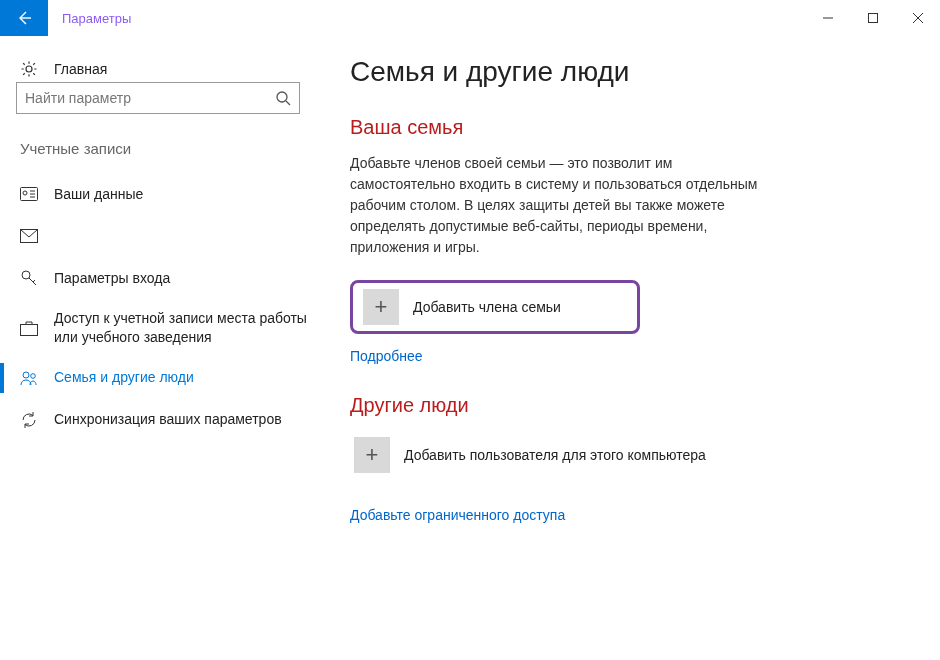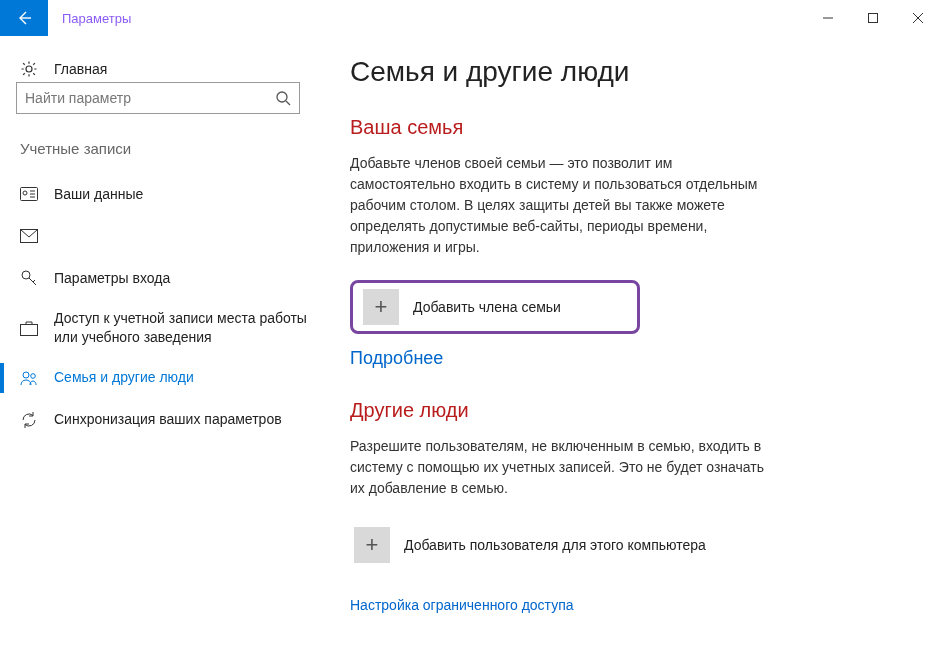--- a/index.html
+++ b/index.html
@@ -25,21 +25,21 @@
     .nav-item.active::before { content: ''; position: absolute; left: -16px; top: 6px; bottom: 6px; width: 4px; background: #0078d7; }
     .nav-label { line-height: 1.35; max-width: 260px; }
     .content { flex: 1; padding: 20px 30px 0 34px; position: relative; }
     h1 { font-size: 28px; font-weight: 400; color: #222; margin-bottom: 28px; }
     h2 { font-size: 20px; font-weight: 400; color: #b91c1c; margin-bottom: 14px; }
     .body-text { font-size: 14px; color: #333; line-height: 1.5; max-width: 430px; margin-bottom: 22px; }
     .add-row { display: flex; align-items: center; gap: 14px; padding: 6px 4px; width: 280px; }
     .add-row.highlighted { border: 3px solid #7846a0; border-radius: 8px; padding: 6px 10px; width: 290px; }
     .plus-box { width: 36px; height: 36px; background: #d9d9d9; display: flex; align-items: center; justify-content: center; color: #555; font-size: 22px; font-weight: 300; }
     .add-label { font-size: 14px; color: #222; }
-    .link { font-size: 18px; color: #0066cc; margin-top: 14px; margin-bottom: 30px; cursor: pointer; display: inline-block; }
+    .link { font-size: 14px; color: #0066cc; margin-top: 14px; margin-bottom: 30px; cursor: pointer; display: inline-block; }
     .link2 { font-size: 14px; color: #0066cc; margin-top: 28px; cursor: pointer; display: inline-block; }
     .arrow-anno { position: absolute; left: 622px; top: 252px; pointer-events: none; }
     svg { display: block; }
   </style>
 </head>
 <body>
 
 <div class="titlebar">
   <div class="back-btn">
     <svg width="18" height="18" viewBox="0 0 18 18">
@@ -151,28 +151,27 @@
     <h2>Ваша семья</h2>
     <p class="body-text">Добавьте членов своей семьи — это позволит им самостоятельно входить в систему и пользоваться отдельным рабочим столом. В целях защиты детей вы также можете определять допустимые веб-сайты, периоды времени, приложения и игры.</p>
 
     <div class="add-row highlighted">
       <div class="plus-box">+</div>
       <span class="add-label">Добавить члена семьи</span>
     </div>
     <a class="link">Подробнее</a>
 
     <h2>Другие люди</h2>
-    <p class="body-text">Разрешите пользователям, не включенным в семью, входить в систему с помощью их учетных записей. Это не будет означать их добавление в семью.</p>
 
     <div class="add-row" style="width:auto;">
       <div class="plus-box">+</div>
       <span class="add-label">Добавить пользователя для этого компьютера</span>
     </div>
 
-    <a class="link2">Настройка ограниченного доступа</a>
+    <a class="link2">Добавьте ограниченного доступа</a>
 
     <div class="arrow-anno">
       <svg width="100" height="80" viewBox="0 0 100 80">
         <path d="M18 32 L6 38 L20 44 Z" fill="#d92020"></path>
         <circle cx="28" cy="40" r="4" fill="#d92020"></circle>
         <circle cx="40" cy="44" r="4" fill="#d92020"></circle>
         <circle cx="52" cy="50" r="4" fill="#d92020"></circle>
         <circle cx="63" cy="57" r="4" fill="#d92020"></circle>
         <circle cx="72" cy="66" r="4" fill="#d92020"></circle>
       </svg>

